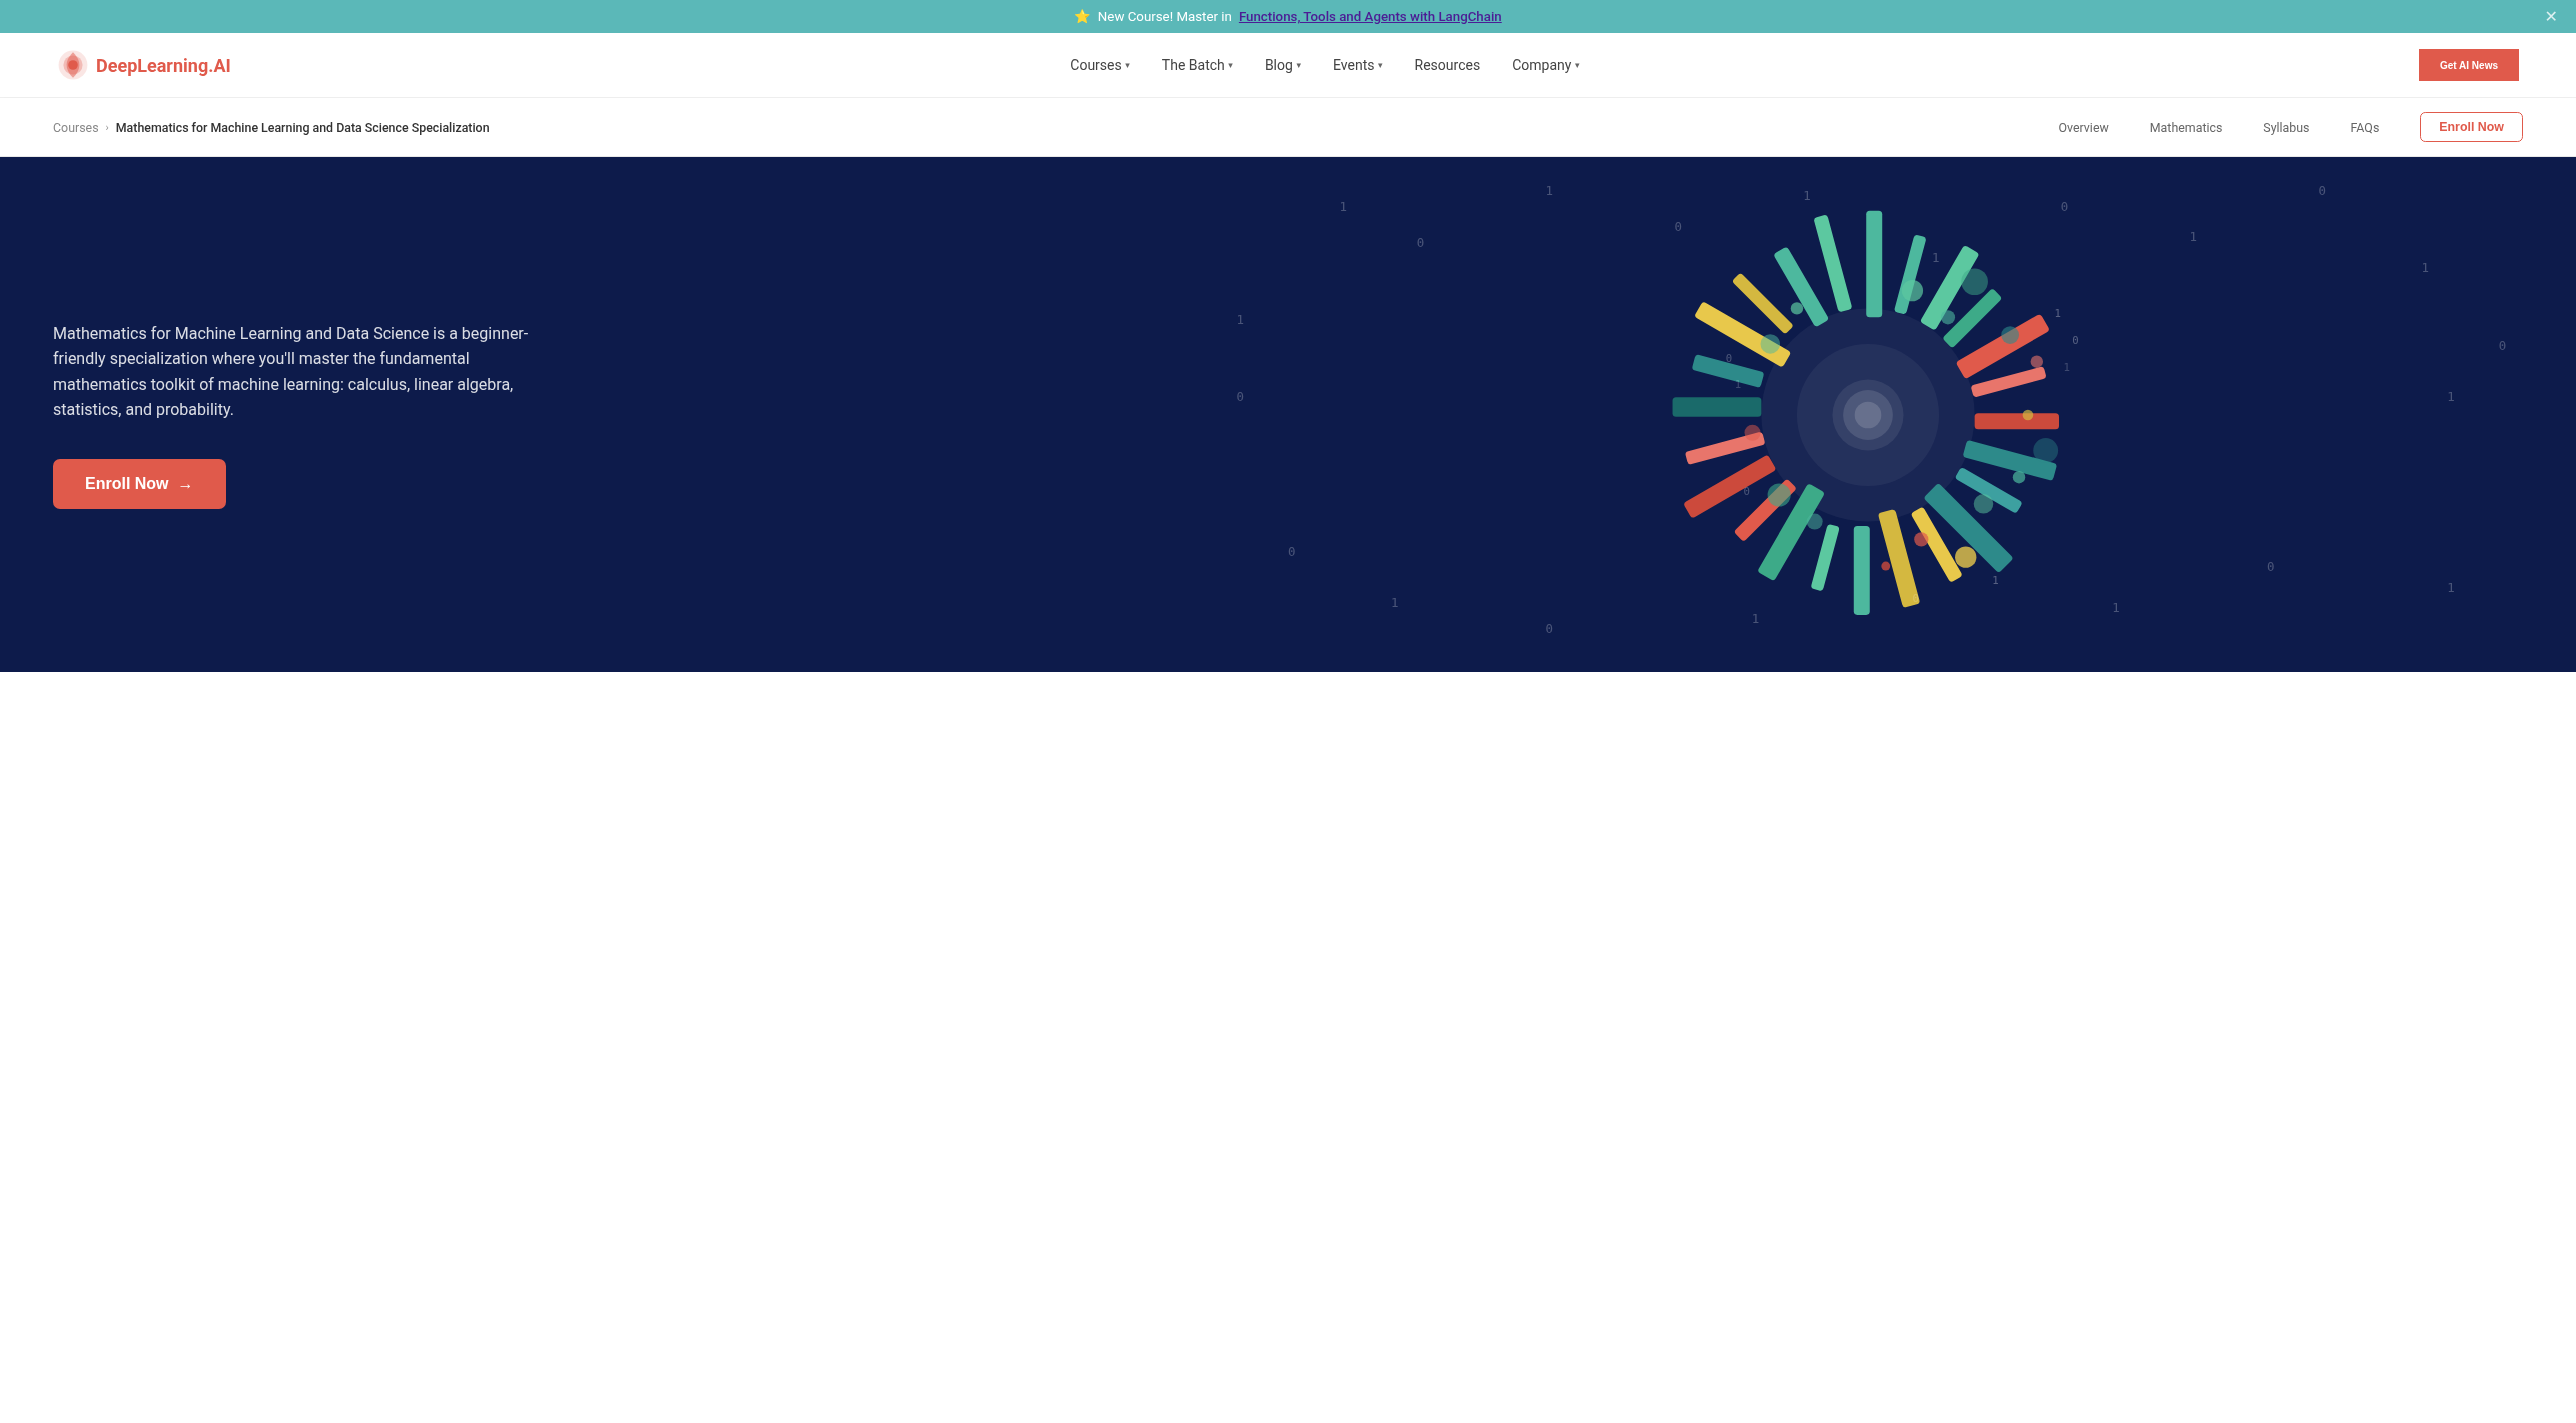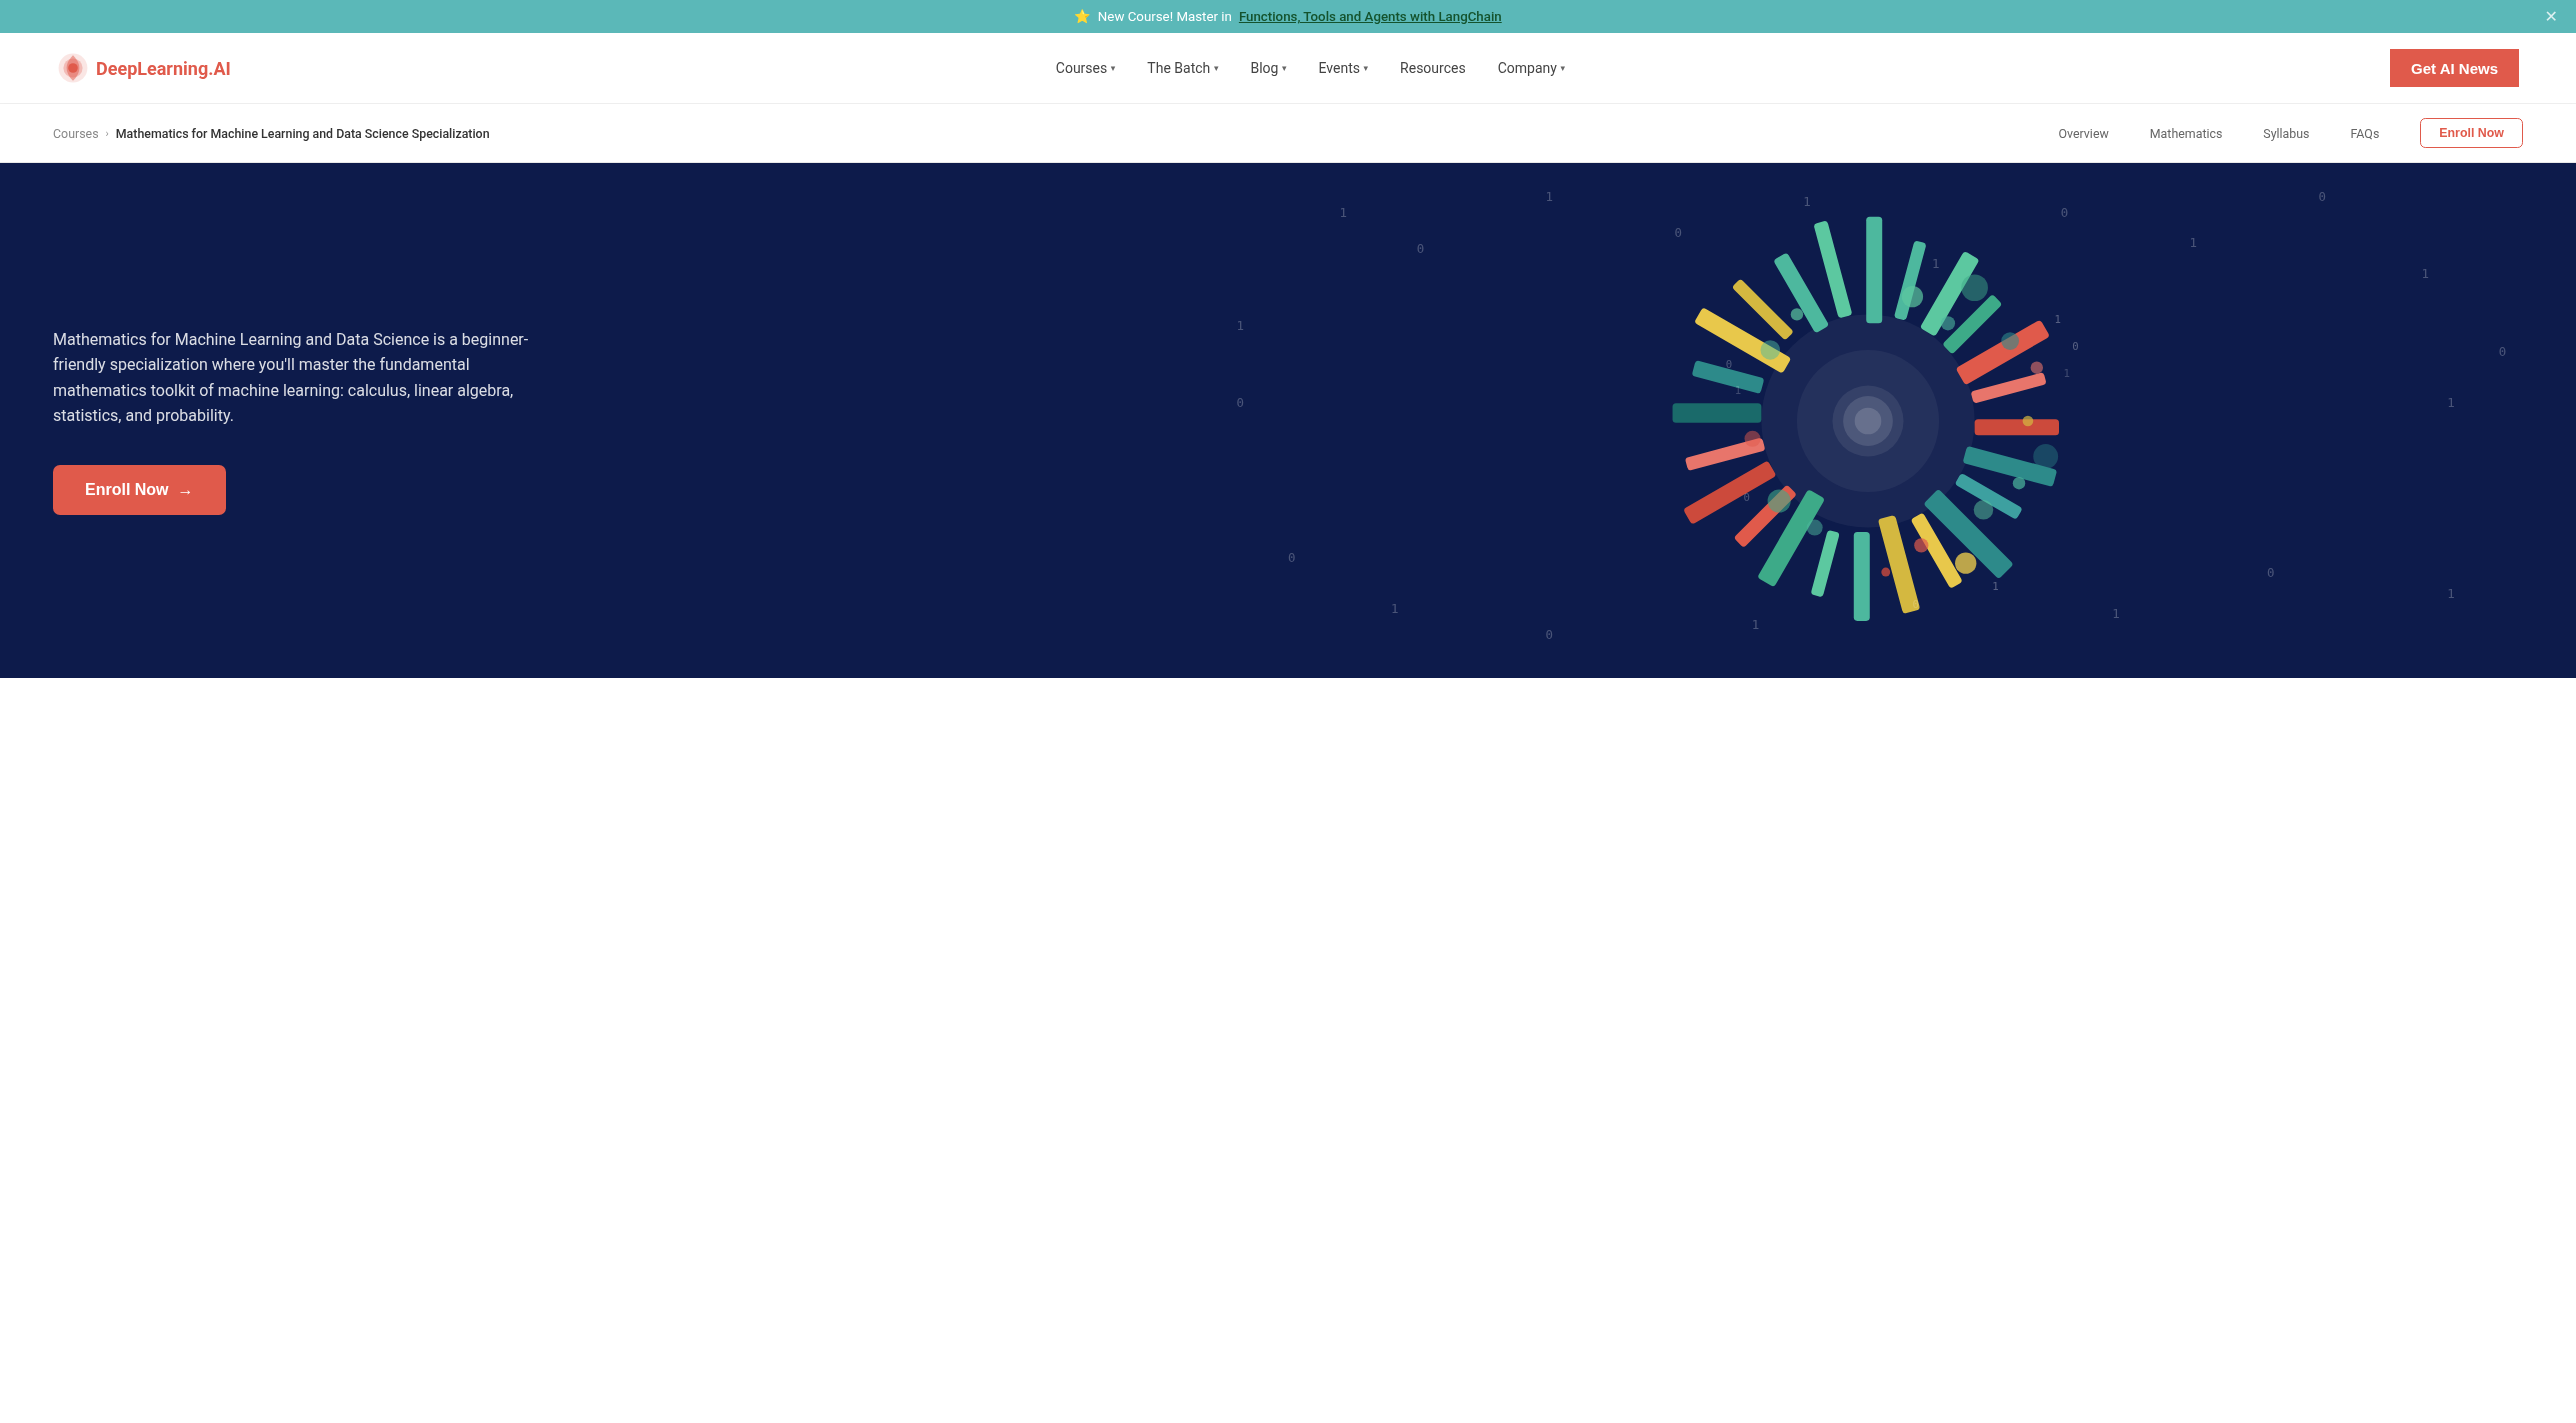--- a/index.html
+++ b/index.html
@@ -12,21 +12,21 @@
       text-align: center;
       padding: 9px 18px;
       font-size: 13.3px;
       display: flex;
       align-items: center;
       justify-content: center;
       gap: 7px;
       position: relative;
     }
     .announcement-bar a {
-      color: #14532d;
+      color: #4c1d95;
       text-decoration: underline;
       font-weight: 500;
     }
     .announcement-close {
       position: absolute;
       right: 18px;
       top: 50%;
       transform: translateY(-50%);
       cursor: pointer;
       font-size: 16px;
@@ -78,21 +78,21 @@
     .nav-links li a .chevron {
       font-size: 9px;
       color: #666;
     }
     .btn-get-ai-news {
       background: #e05a4b;
       color: white;
       border: none;
       padding: 10.7px 21px;
       border-radius: 0;
-      font-size: 15px;
+      font-size: 10px;
       font-weight: 600;
       cursor: pointer;
     }
 
     
     .sub-nav {
       background: white;
       padding: 14px 53px;
       display: flex;
       align-items: center;

